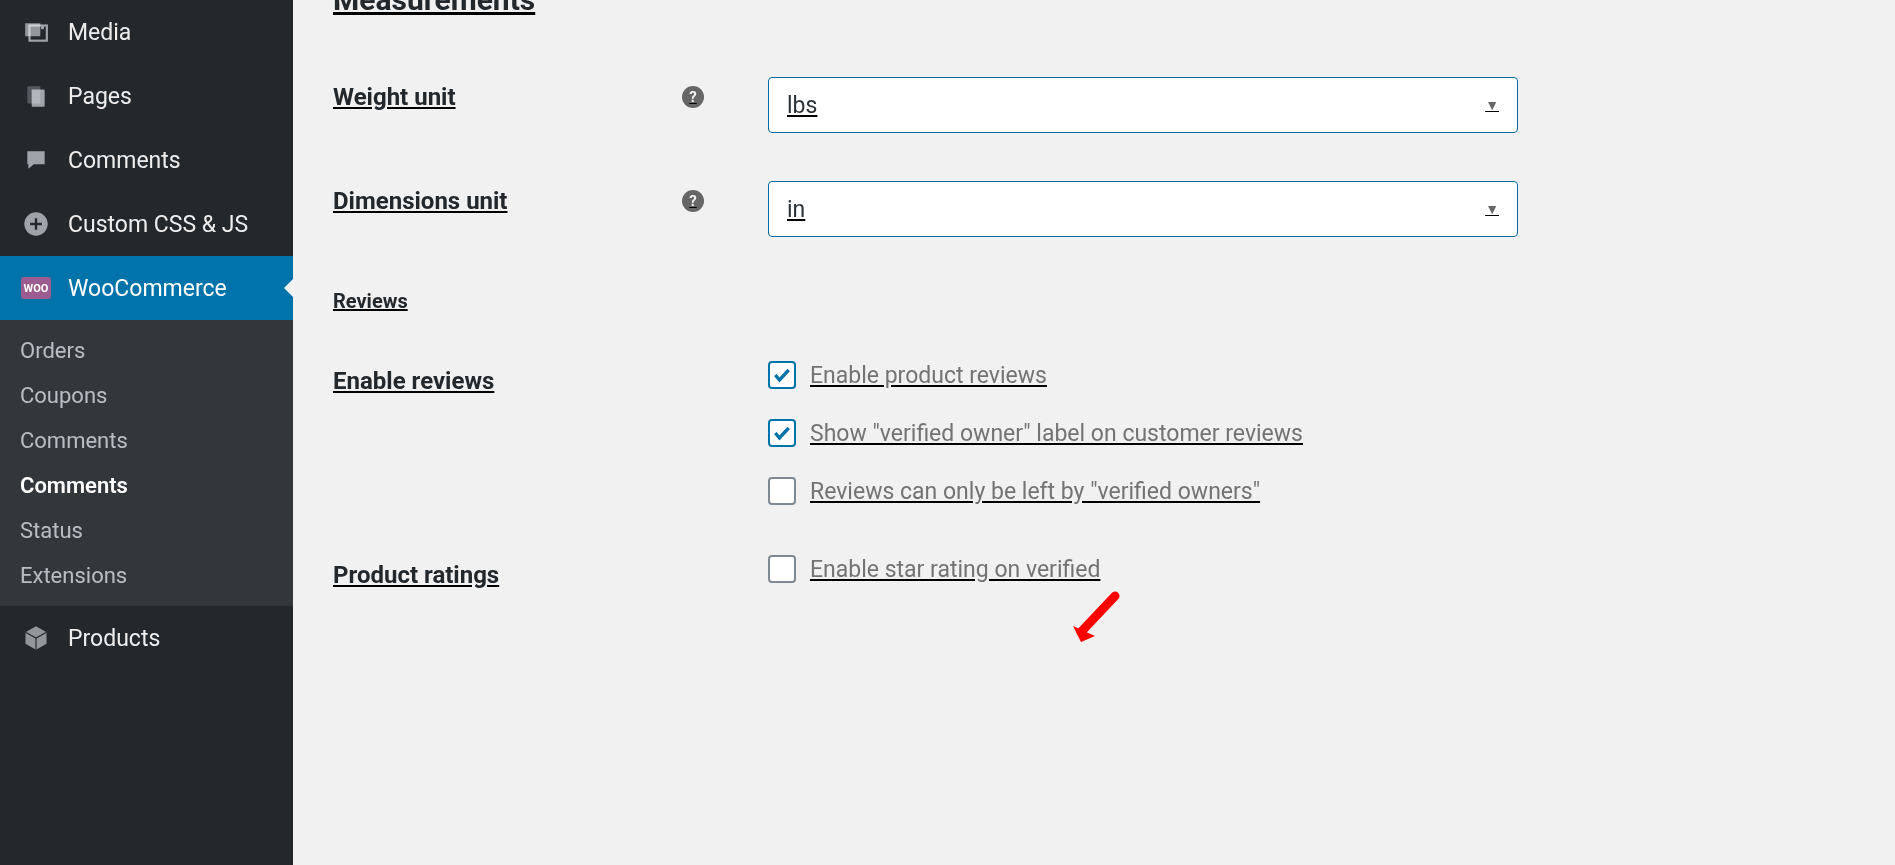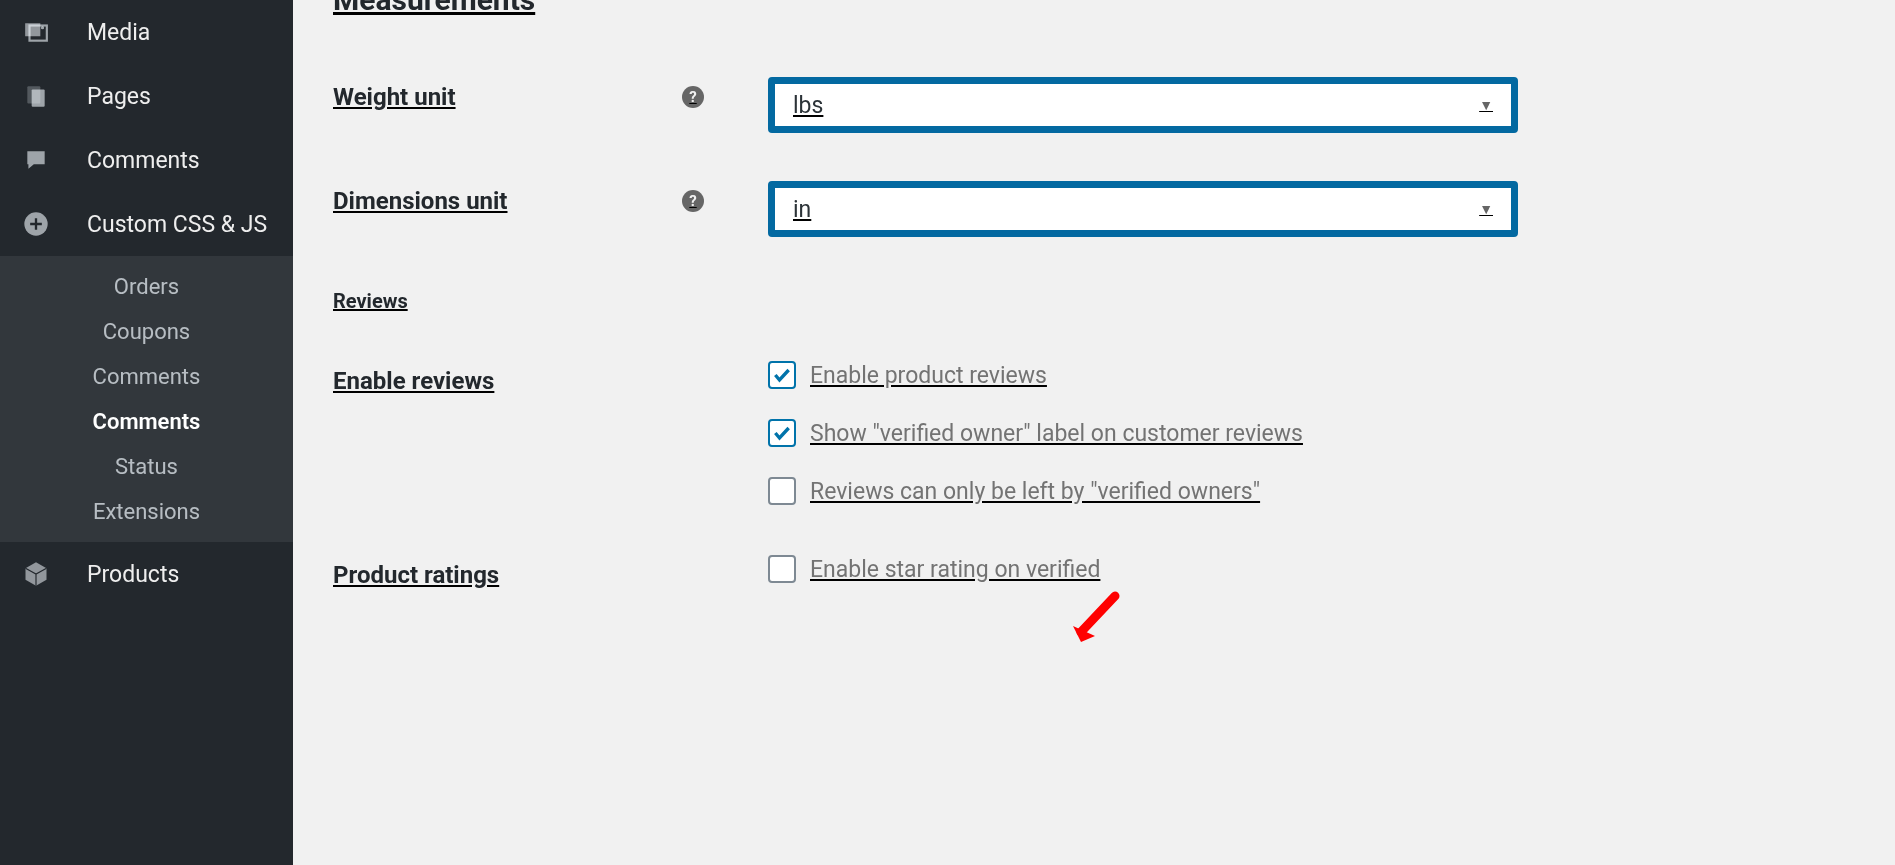--- a/index.html
+++ b/index.html
@@ -19,21 +19,20 @@
   overflow-y: auto;
 }
 .sidebar-item {
   display: flex;
   align-items: center;
   padding: 16px 20px;
   color: #eee;
   font-size: 23px;
   cursor: pointer;
   position: relative;
-  gap: 19px;
 }
 .sidebar-item .icon {
   width: 32px;
   height: 32px;
   margin-right: 16px;
   display: flex;
   align-items: center;
   justify-content: center;
   flex-shrink: 0;
   color: rgba(240,246,252,.6);
@@ -57,21 +56,20 @@
 }
 .sidebar-sub {
   background: #32373c;
   padding: 8px 0;
 }
 .sidebar-sub-item {
   padding: 10px 20px;
   font-size: 22px;
   color: rgba(240,246,252,.7);
   cursor: pointer;
-  text-align: center;
 }
 .sidebar-sub-item.current {
   color: #fff;
   font-weight: 600;
 }
 .main {
   flex: 1;
   padding: 0 40px 40px 40px;
   overflow: hidden;
   position: relative;
@@ -119,21 +117,21 @@
   font-weight: 700;
   margin-right: 24px;
 }
 .form-input-col {
   flex: 1;
   max-width: 750px;
   margin-left: 40px;
 }
 .select-box {
   background: #fff;
-  border: 7px solid #0369a1;
+  border: 1px solid #0369a1;
   border-radius: 4px;
   height: 56px;
   display: flex;
   align-items: center;
   justify-content: space-between;
   padding: 0 18px;
   font-size: 23px;
   color: #2c3338;
   cursor: pointer;
 }
@@ -221,20 +219,26 @@
   <div class="sidebar-item">
     <span class="icon">
       <svg width="28" height="28" viewBox="0 0 24 24" fill="currentColor">
           <circle cx="12" cy="12" r="10"></circle>
           <path d="M11 7h2v10h-2z M7 11h10v2H7z" fill="#23282d"></path>
         </svg>
     </span>
     <span>Custom CSS &amp; JS</span>
   </div>
 
+  <div class="sidebar-item active">
+    <span class="icon">
+      <span class="woo-badge">WOO</span>
+    </span>
+    <span>WooCommerce</span>
+  </div>
 
   <div class="sidebar-sub">
     <div class="sidebar-sub-item">Orders</div>
     <div class="sidebar-sub-item">Coupons</div>
     <div class="sidebar-sub-item">Comments</div>
     <div class="sidebar-sub-item current">Comments</div>
     <div class="sidebar-sub-item">Status</div>
     <div class="sidebar-sub-item">Extensions</div>
   </div>
 

